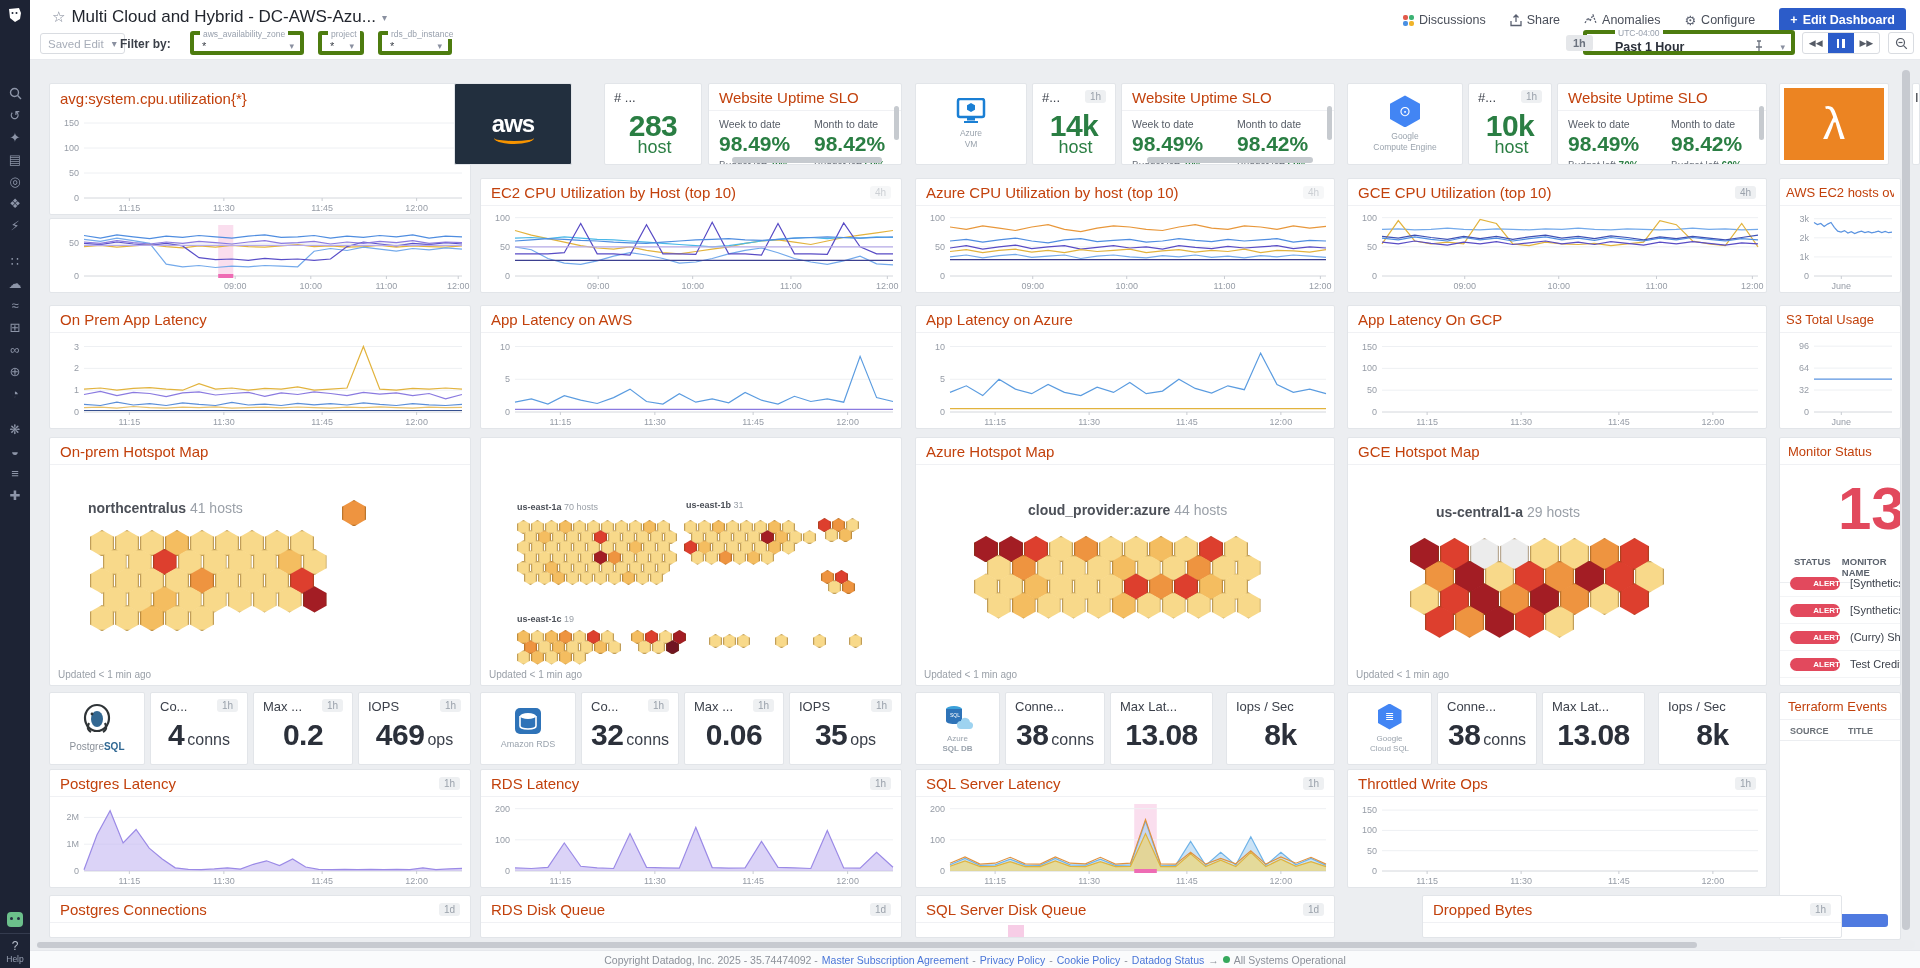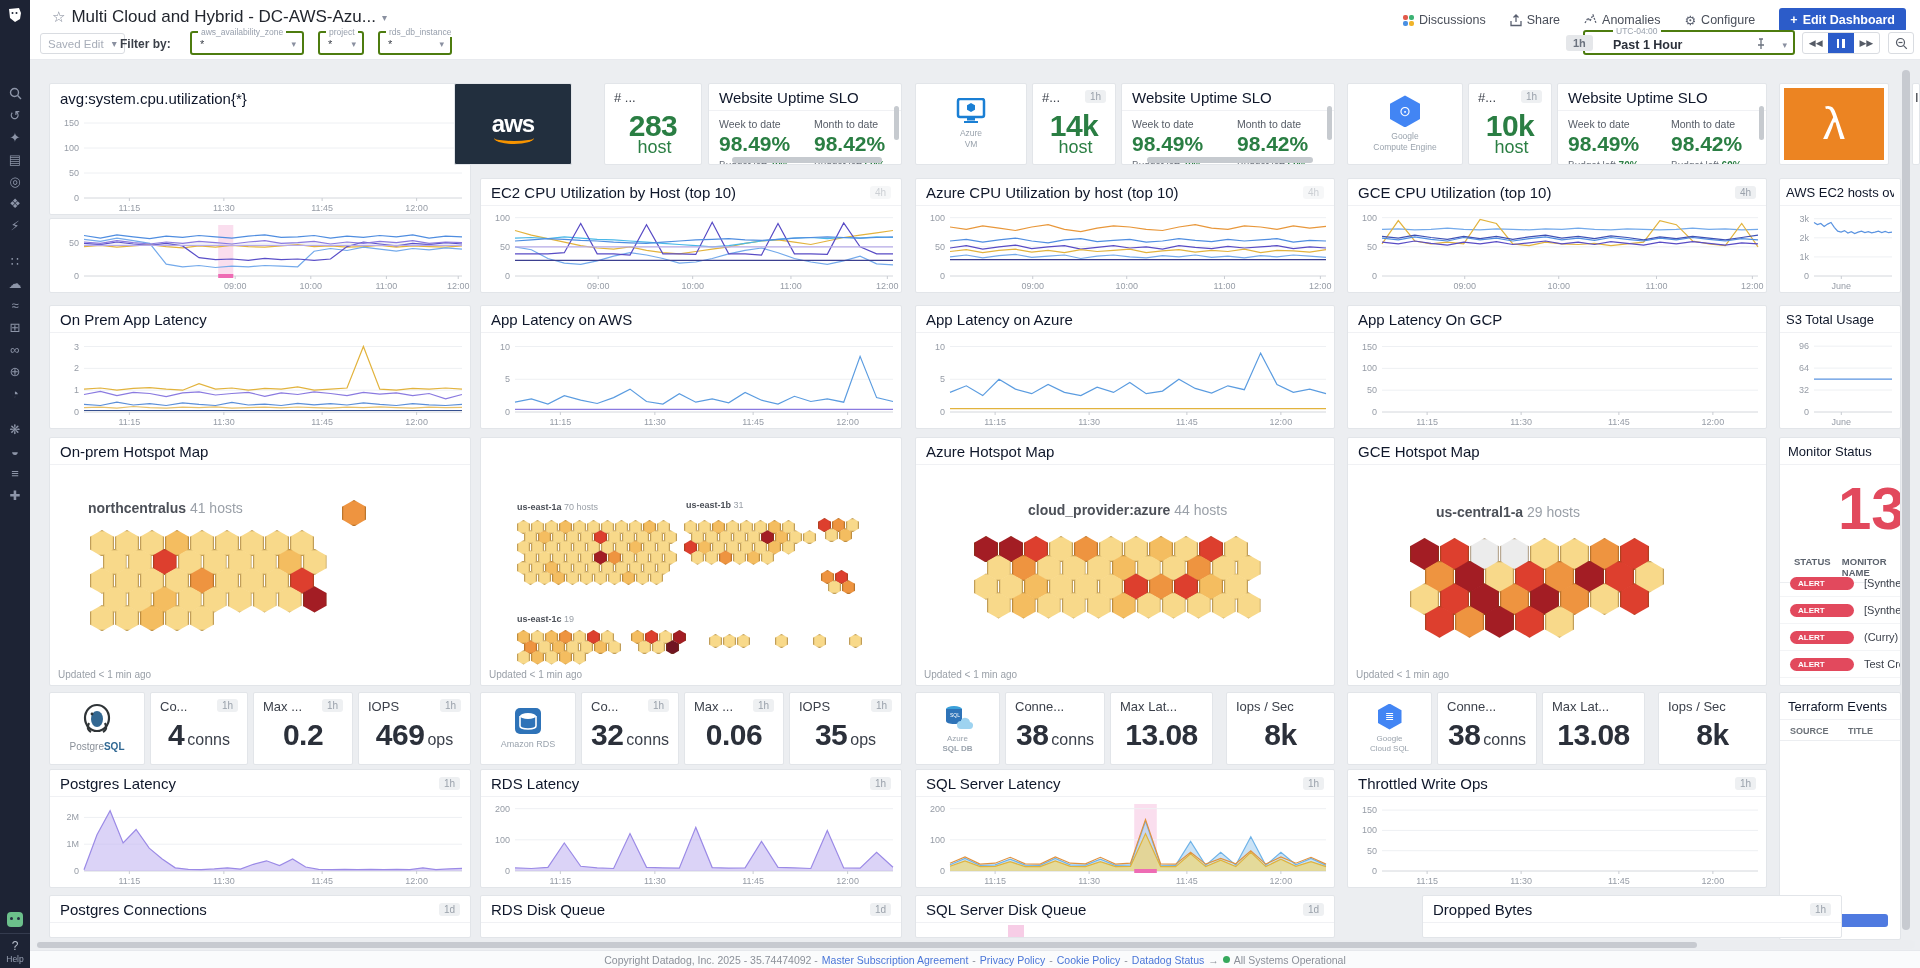--- a/index.html
+++ b/index.html
@@ -21,33 +21,33 @@
   .ttl{font-size:17px;color:#22262e}
   .chev{color:#8a90a0;font-size:10px}
   .hdr-actions{position:absolute;right:14px;top:8px;display:flex;align-items:center;gap:24px}
   .hact{display:flex;align-items:center;gap:5px;font-size:12.5px;color:#4a4f5a;cursor:pointer}
   .disc-ic{display:grid;grid-template-columns:5px 5px;grid-gap:1px}
   .disc-ic i{width:5px;height:5px;border-radius:2px;display:block}
   .btn-edit{background:#2c5cc9;color:#fff;font-size:12.5px;font-weight:700;border:none;border-radius:3px;padding:5px 11px;display:flex;align-items:center;gap:5px;cursor:pointer}
   .fbar{position:absolute;left:0;top:30px;width:100%;height:30px;background:#fff;border-bottom:1px solid #e8eaee}
   .saved{position:absolute;left:10px;top:3px;height:21px;border:1px solid #d9dce1;border-radius:3px;background:#fff;color:#a7adb8;font-size:11.5px;padding:0 7px;display:flex;align-items:center;gap:8px;cursor:pointer}
   .filterby{position:absolute;left:90px;top:7px;font-size:12px;font-weight:700;color:#3a3f48}
-  .fset{position:absolute;top:1px;height:24px;border:2px solid #4d7c0f;border-radius:3px;background:#fff;cursor:pointer}
+  .fset{position:absolute;top:1px;height:24px;border:4px solid #4d7c0f;border-radius:3px;background:#fff;cursor:pointer}
   .fset .leg{position:absolute;top:-6px;left:6px;background:#fff;padding:0 3px;font-size:8.5px;color:#98a0ad;white-space:nowrap}
   .fset .val{position:absolute;left:8px;top:5px;font-size:11px;color:#3a3f48}
   .fset .car{position:absolute;right:6px;top:6px;font-size:9px;color:#8a90a0}
   .tb-badge{position:absolute;top:5px;background:#e5e7ea;color:#6b727e;font-size:11px;font-weight:700;padding:2px 7px;border-radius:3px;z-index:3}
   .tctl{position:absolute;top:2px;height:22px;border:1px solid #d9dce1;border-radius:3px;background:#fff;display:flex;cursor:pointer}
   .tctl .seg{width:26px;display:flex;align-items:center;justify-content:center;color:#555b66;font-size:9px}
   .tctl .seg.active{background:#2c5cc9}
   .pbars i{display:inline-block;width:2.5px;height:9px;background:#fff;margin:0 1.5px}
   .dash{position:absolute;left:0;top:60px;width:1890px;height:890px;background:#eceef1}
   .widget{position:absolute;background:#fff;border:1px solid #e2e5e9;border-radius:2px;overflow:hidden}
   .whead{display:flex;justify-content:space-between;align-items:center;padding:5px 10px 4px;border-bottom:1px solid #f0f1f4;height:27px}
-  .wtitle{font-size:15px;color:#0f172a;white-space:nowrap;overflow:hidden}
+  .wtitle{font-size:15px;color:#c2410c;white-space:nowrap;overflow:hidden}
   .badge{background:#eef0f2;color:#9aa1ab;font-size:10px;padding:1px 5px;border-radius:3px;flex:none;margin-left:6px}
   .badge.faint{opacity:.5}
   .wchart{position:absolute;left:0;right:0;top:28px;bottom:0}
   .wchart.full{top:0}
   .vhead{display:flex;justify-content:space-between;align-items:flex-start;padding:6px 9px 0}
   .vtitle{font-size:13px;color:#3c414b;white-space:nowrap;overflow:hidden}
   .vval{text-align:center;margin-top:4px;white-space:nowrap}
   .big{font-size:30px;font-weight:700;color:#2b303a;letter-spacing:-.5px}
   .unit{font-size:16px;color:#3c414b;margin-left:3px}
   .big.green{color:#2a7e43}.unit.green{color:#2a7e43;font-size:18px}
@@ -64,21 +64,21 @@
   .mapbody{position:absolute;left:0;right:0;top:28px;bottom:0}
   .maplbl{position:absolute;font-size:14px;white-space:nowrap}
   .maplbl b{color:#4c5058;font-weight:700}
   .maplbl span{color:#9aa0a8}
   .maplbl.sm{font-size:9px}
   .updated{position:absolute;left:8px;bottom:5px;font-size:10px;color:#9aa0a8}
   .mon-big{position:absolute;left:58px;top:36px;font-size:60px;font-weight:700;color:#e2495d;white-space:nowrap}
   .mon-th{position:absolute;left:0;right:0;top:118px;display:flex;font-size:9.5px;font-weight:700;color:#5c636e;border-bottom:1px solid #eceef1;padding:0 0 4px 14px}
   .mon-th span:first-child{width:62px}
   .mon-row{display:flex;align-items:center;height:27px;border-bottom:1px solid #f3f4f6;padding-left:10px}
-  .alert-pill{background:#e2495d;color:#fff;font-size:8px;font-weight:700;border-radius:8px;padding:2px 8px;width:64px;text-align:left;flex:none}
+  .alert-pill{background:#e2495d;color:#fff;font-size:8px;font-weight:700;border-radius:8px;padding:2px 0;width:50px;text-align:right;flex:none}
   .mon-name{font-size:11px;color:#3c414b;margin-left:10px;white-space:nowrap;overflow:hidden}
   .tf-th{display:flex;font-size:9px;font-weight:700;color:#6a7077;padding:6px 0 4px 10px;border-bottom:1px solid #eceef1}
   .tf-th span:first-child{width:58px}
   .hexwrap{position:absolute}
   .footer{position:absolute;left:0;bottom:0;width:100%;height:18px;background:#fafbfc;border-top:1px solid #e6e8ec;display:flex;align-items:center;justify-content:center;font-size:10.5px;color:#8b9099;gap:4px;white-space:nowrap}
   .footer a{color:#4a76d8;text-decoration:none;cursor:pointer}
   .dotg{width:7px;height:7px;border-radius:50%;background:#36a85c;display:inline-block}
   .hsb{position:absolute;left:5px;bottom:19px;width:1880px;height:9px;background:#ebedf0;border-radius:5px}
   .hsb i{position:absolute;left:2px;top:1.5px;width:1660px;height:6px;background:#c7cad0;border-radius:4px}
   .vsb{position:absolute;right:10px;top:70px;width:8px;height:860px;background:#c7cad0;border-radius:4px;z-index:40}

